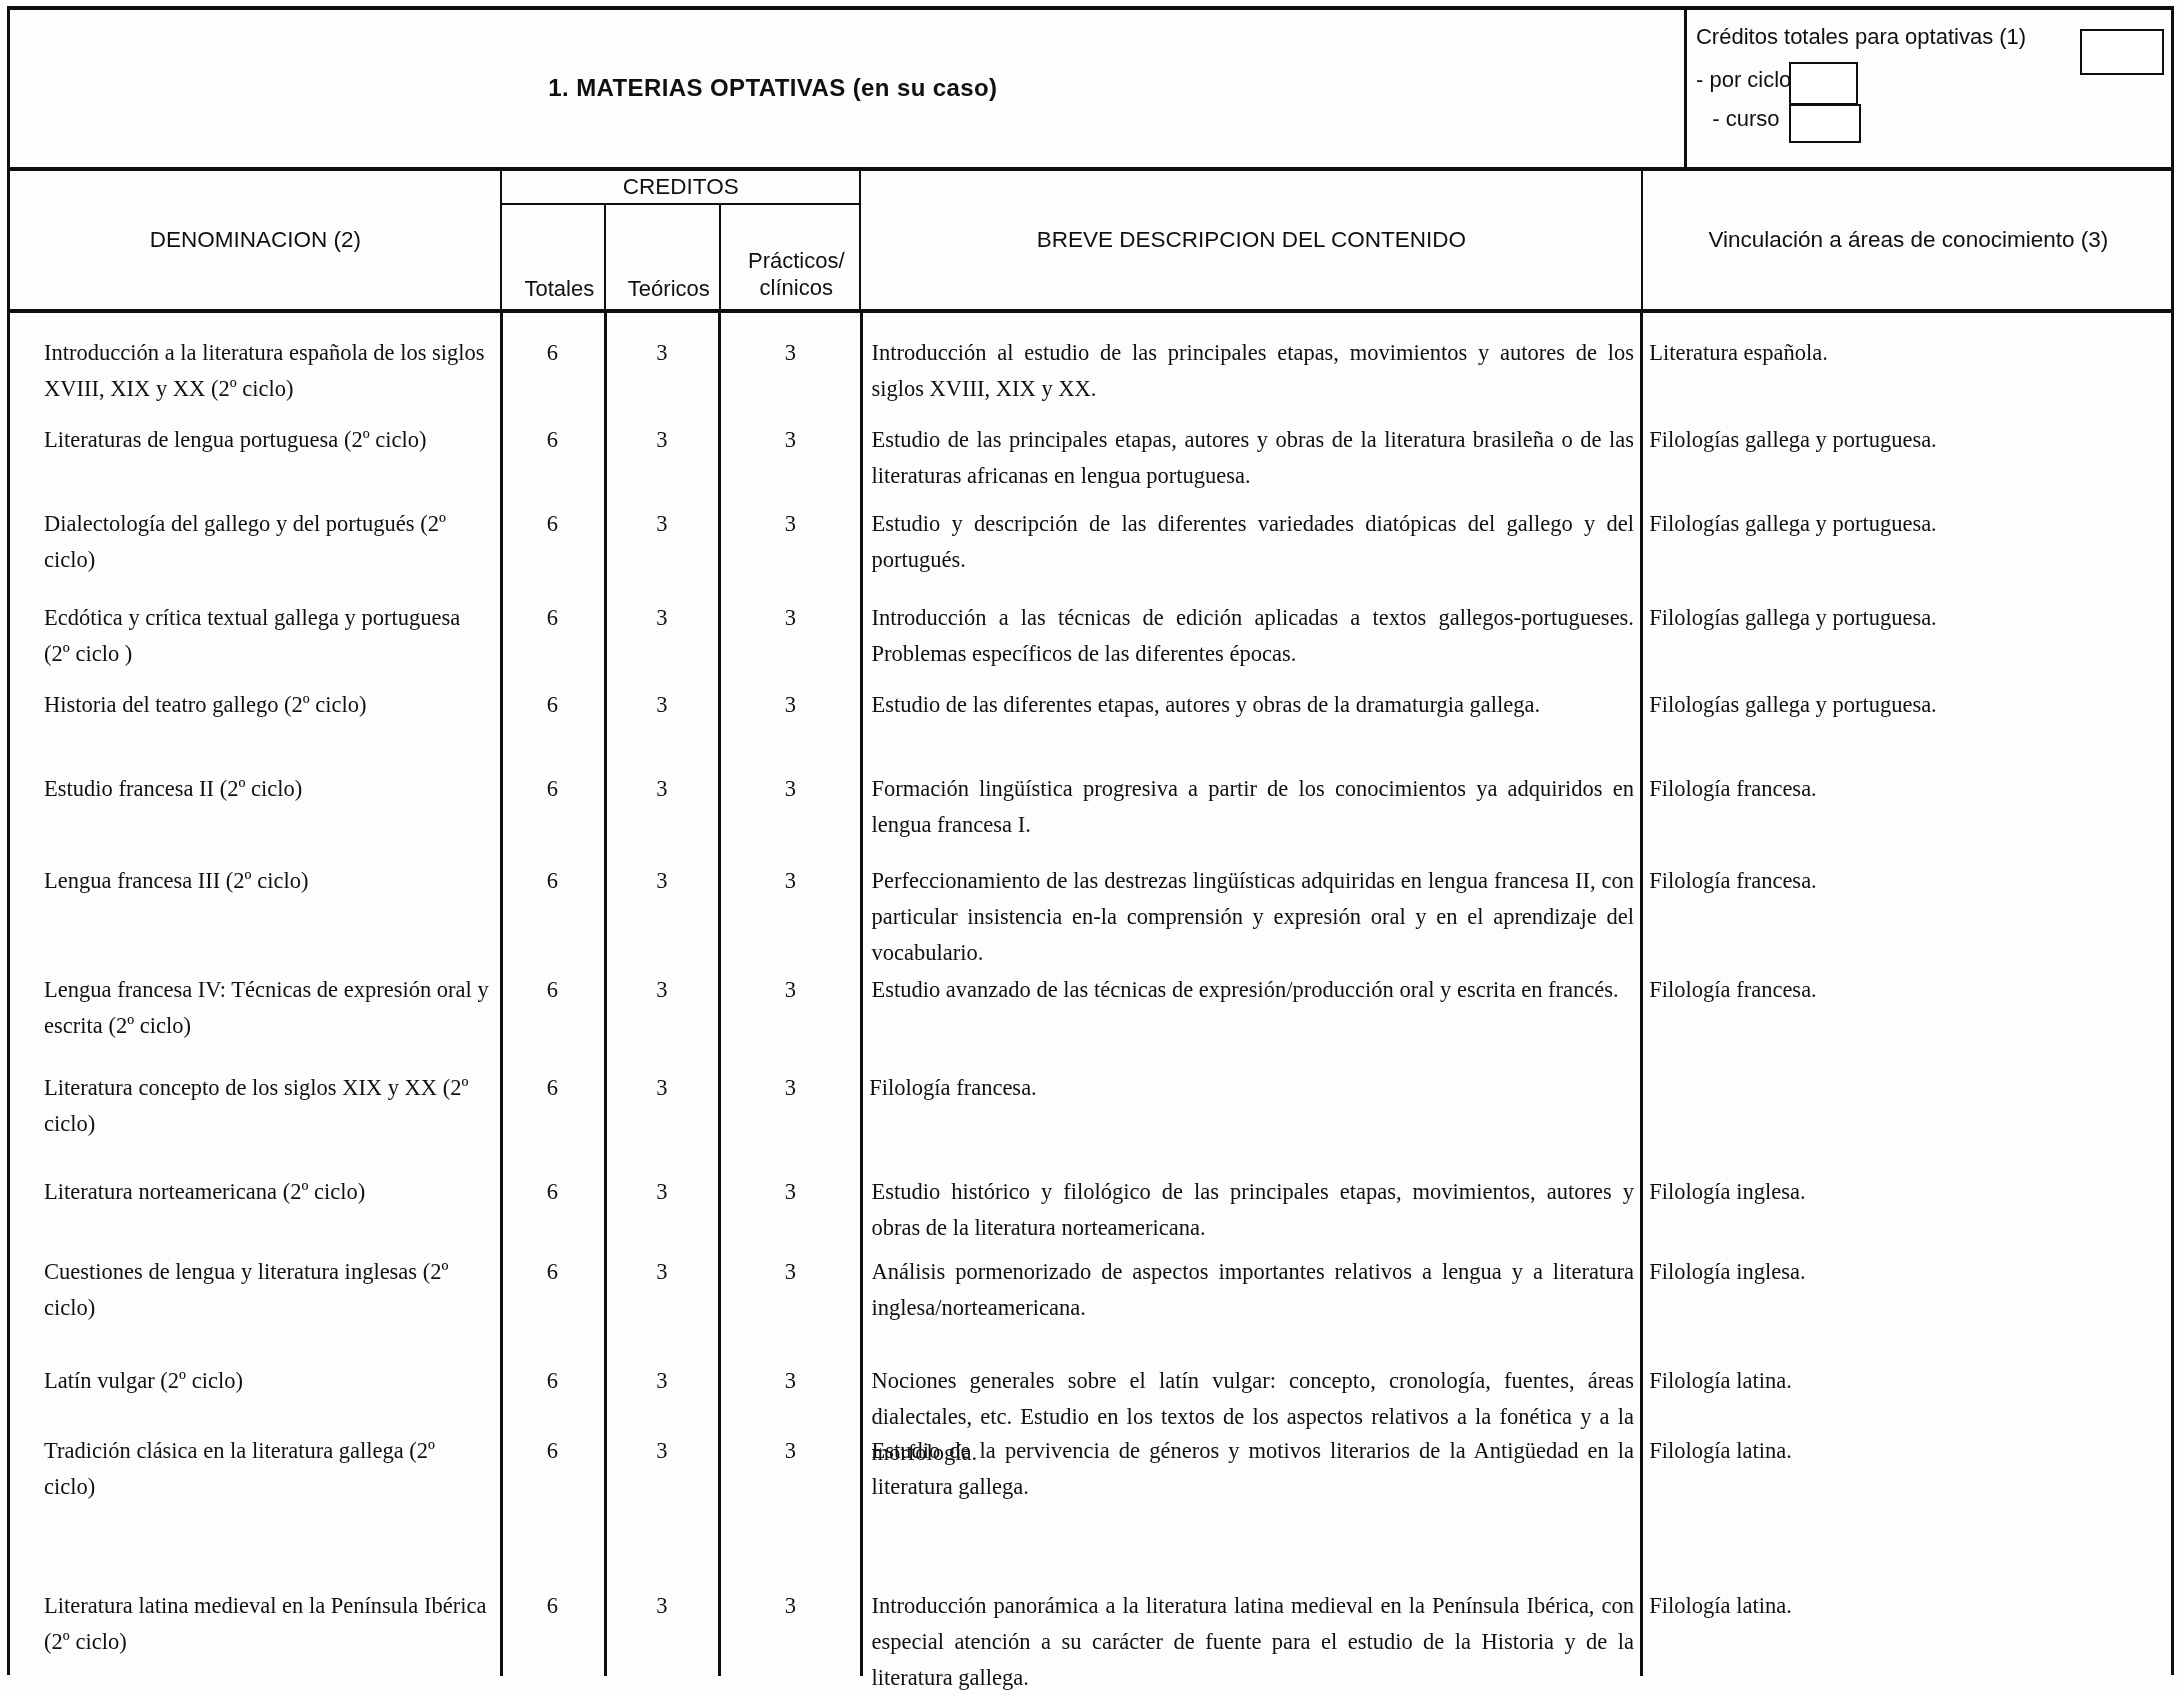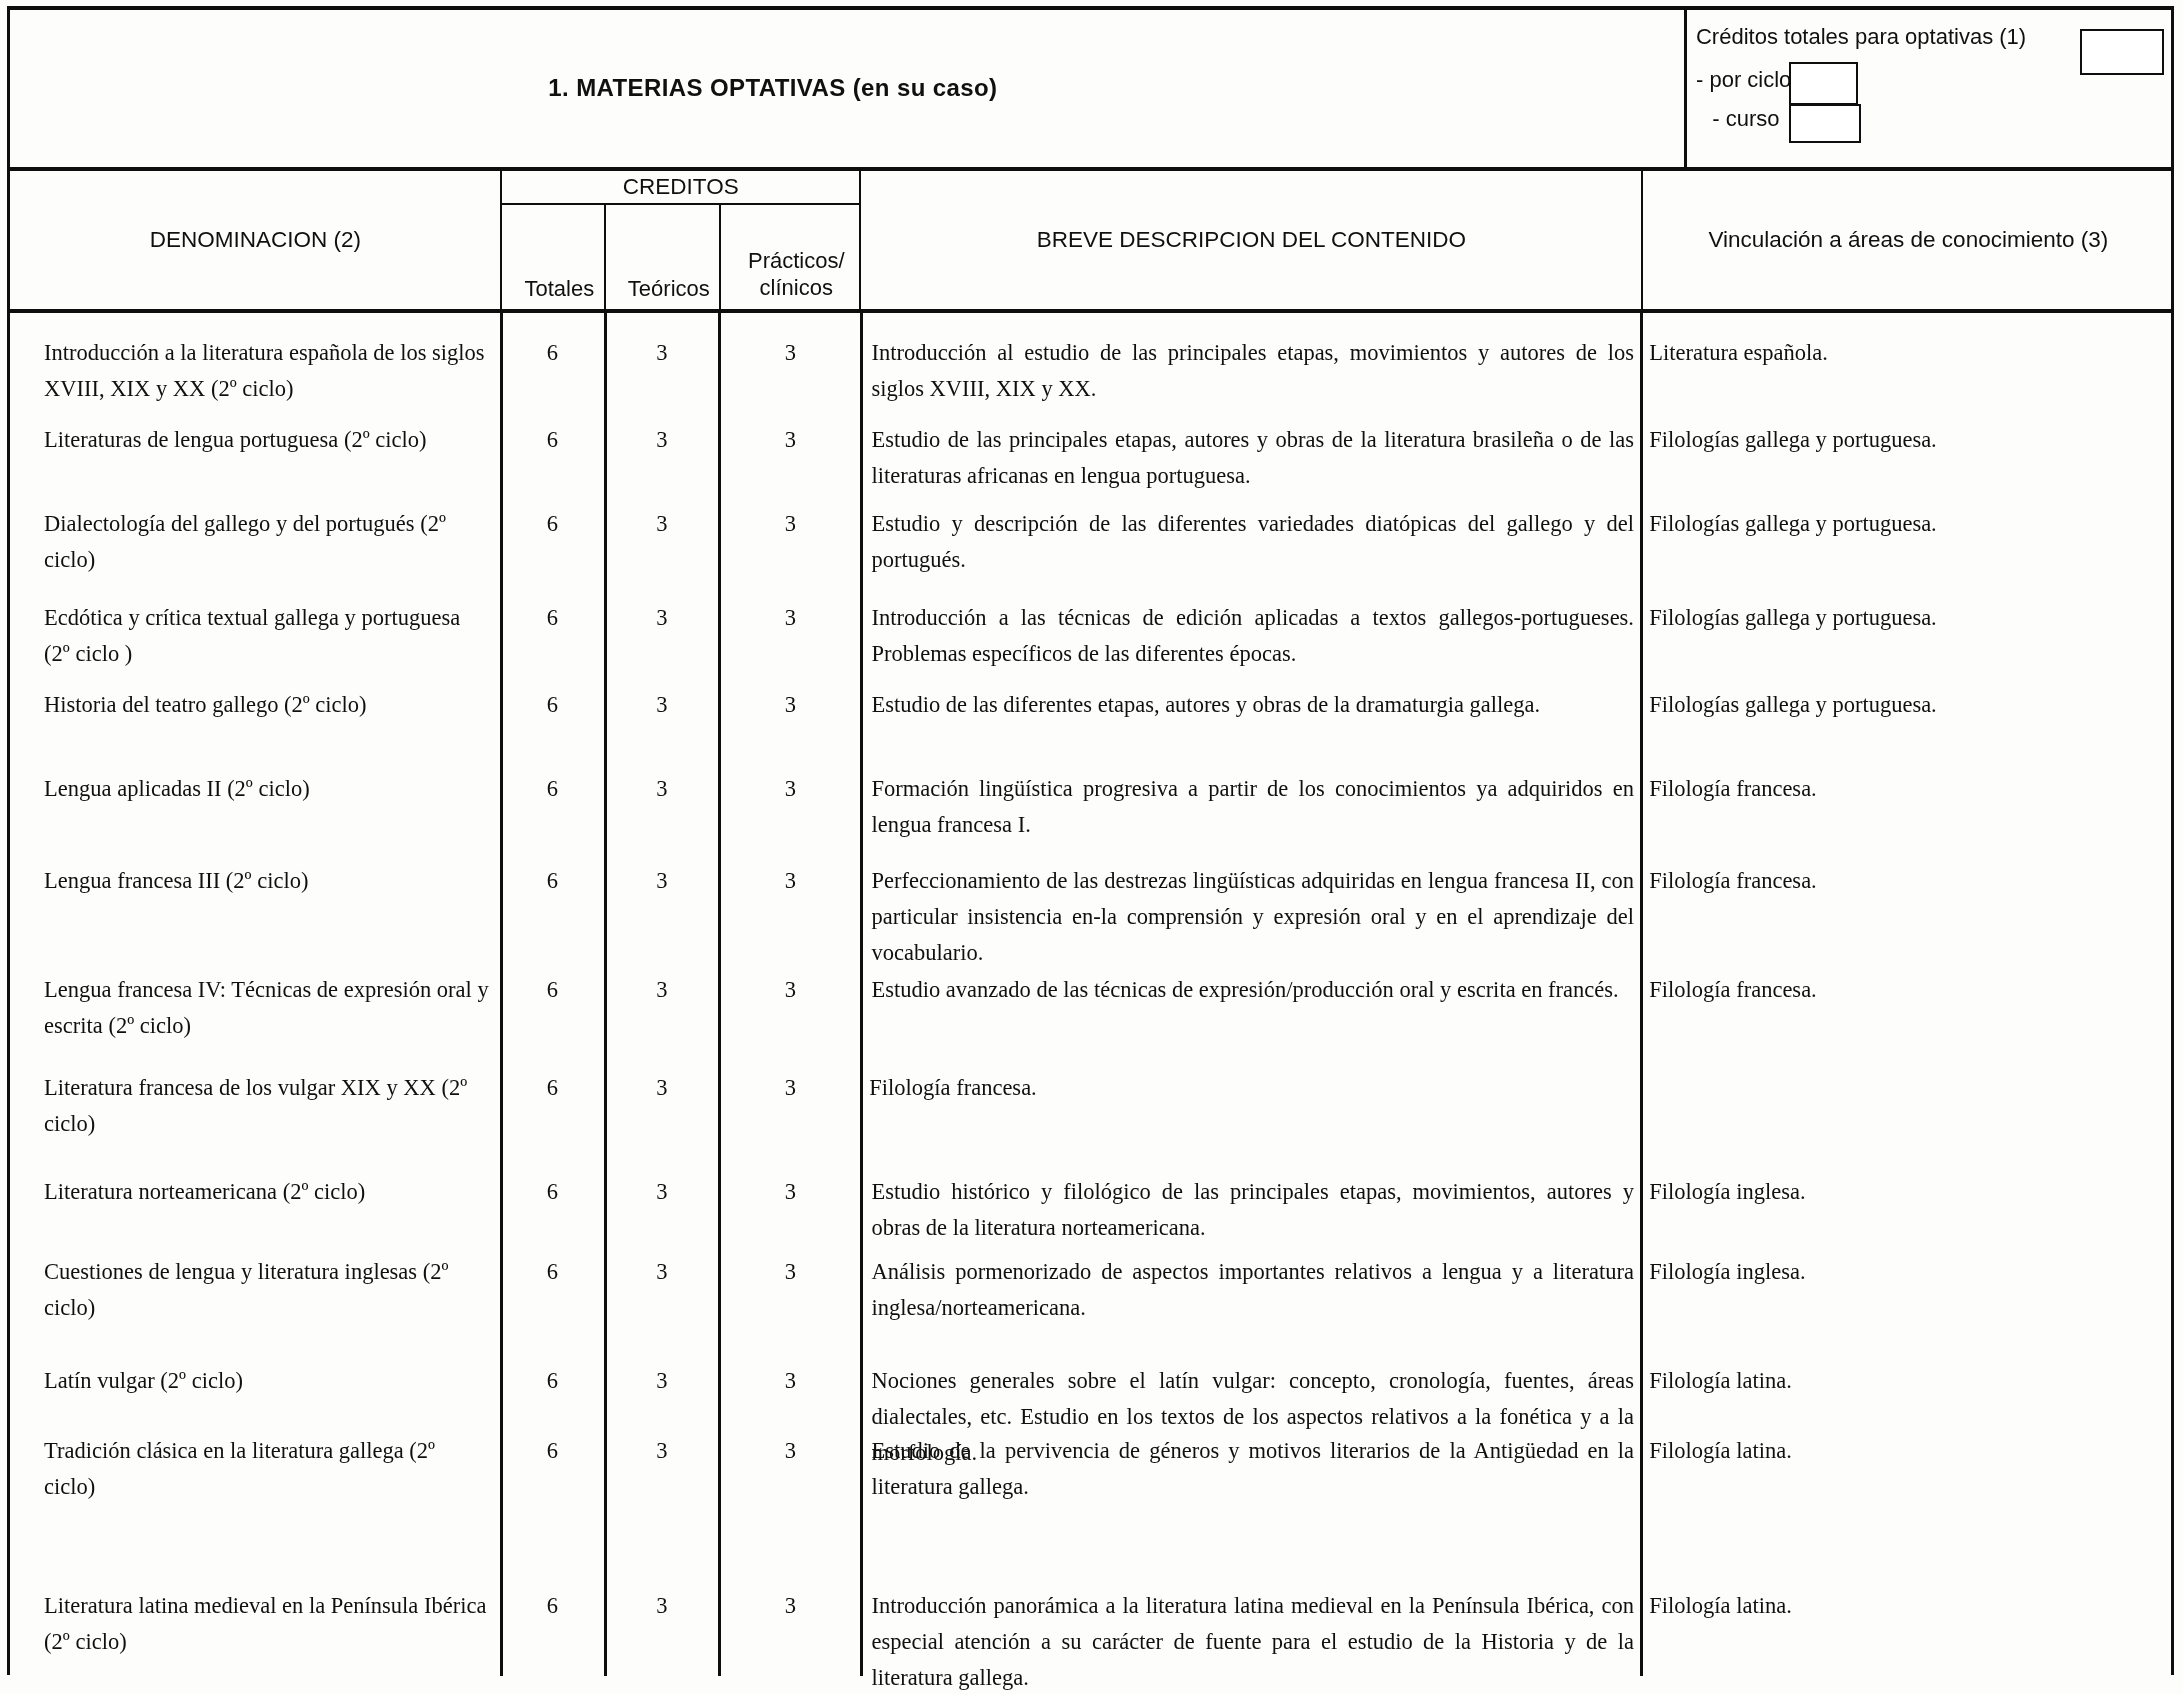--- a/index.html
+++ b/index.html
@@ -138,21 +138,21 @@
   </div>
         <div class="row" style="top: 374px;">
     <div class="c-name">Historia del teatro gallego (2º ciclo)</div>
     <div class="c-num">6</div>
     <div class="c-num">3</div>
     <div class="c-num">3</div>
     <div class="c-desc">Estudio de las diferentes etapas, autores y obras de la dramaturgia gallega.</div>
     <div class="c-vinc">Filologías gallega y portuguesa.</div>
   </div>
         <div class="row" style="top: 458px;">
-    <div class="c-name">Lengua aplicadas II (2º ciclo)</div>
+    <div class="c-name">Estudio francesa II (2º ciclo)</div>
     <div class="c-num">6</div>
     <div class="c-num">3</div>
     <div class="c-num">3</div>
     <div class="c-desc">Formación lingüística progresiva a partir de los conocimientos ya adquiridos en lengua francesa I.</div>
     <div class="c-vinc">Filología francesa.</div>
   </div>
         <div class="row" style="top: 550px;">
     <div class="c-name">Lengua francesa III (2º ciclo)</div>
     <div class="c-num">6</div>
     <div class="c-num">3</div>
@@ -162,21 +162,21 @@
   </div>
         <div class="row" style="top: 659px;">
     <div class="c-name">Lengua francesa IV: Técnicas de expresión oral y escrita (2º ciclo)</div>
     <div class="c-num">6</div>
     <div class="c-num">3</div>
     <div class="c-num">3</div>
     <div class="c-desc">Estudio avanzado de las técnicas de expresión/producción oral y escrita en francés.</div>
     <div class="c-vinc">Filología francesa.</div>
   </div>
         <div class="row" style="top: 757px;">
-    <div class="c-name">Literatura francesa de los vulgar XIX y XX (2º ciclo)</div>
+    <div class="c-name">Literatura concepto de los siglos XIX y XX (2º ciclo)</div>
     <div class="c-num">6</div>
     <div class="c-num">3</div>
     <div class="c-num">3</div>
     <div class="c-vinc">Filología francesa.</div>
   </div>
         <div class="row" style="top: 861px;">
     <div class="c-name">Literatura norteamericana (2º ciclo)</div>
     <div class="c-num">6</div>
     <div class="c-num">3</div>
     <div class="c-num">3</div>

